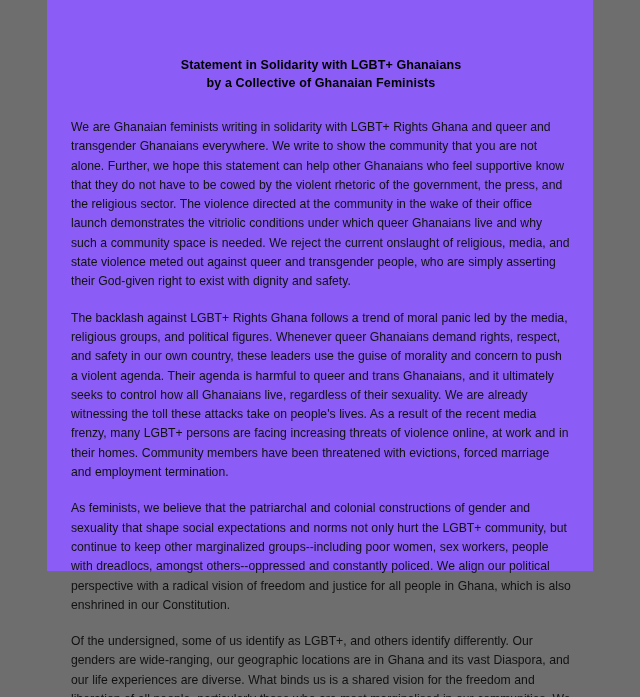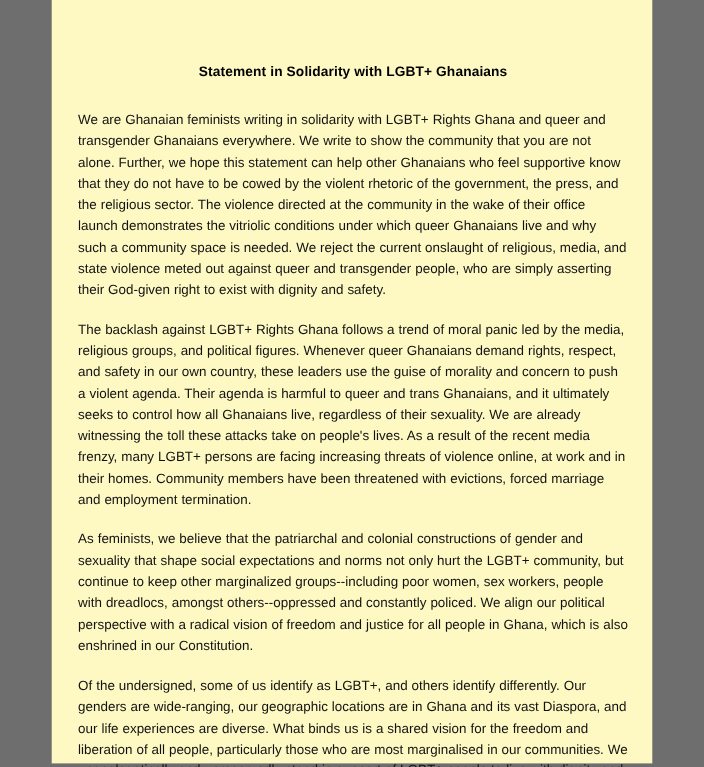--- a/index.html
+++ b/index.html
@@ -11,22 +11,22 @@
     height: 697px;
     background: #6e6e6e;
     font-family: "Liberation Sans", sans-serif;
     overflow: hidden;
   }
   #page {
     position: absolute;
     left: 47px;
     top: 0;
     width: 546px;
-    height: 694px;
-    background: #fef9c3;
+    height: 571px;
+    background: #8b5cf6;
     box-sizing: border-box;
     padding: 0;
   }
   .doc-inner {
     padding: 56px 22px 0 24px;
   }
   .title-block {
     text-align: center;
     margin: 0 0 26px 0;
   }
@@ -61,20 +61,21 @@
 <body>
 
 <div class="left-gutter"></div>
 <div class="right-gutter"></div>
 
 <div id="page">
   <div class="doc-inner">
 
     <div class="title-block">
       <div class="title-line">Statement in Solidarity with LGBT+ Ghanaians</div>
+      <div class="title-line">by a Collective of Ghanaian Feminists</div>
     </div>
 
     <p class="para">We are Ghanaian feminists writing in solidarity with LGBT+ Rights Ghana and queer and transgender Ghanaians everywhere. We write to show the community that you are not alone. Further, we hope this statement can help other Ghanaians who feel supportive know that they do not have to be cowed by the violent rhetoric of the government, the press, and the religious sector. The violence directed at the community in the wake of their office launch demonstrates the vitriolic conditions under which queer Ghanaians live and why such a community space is needed. We reject the current onslaught of religious, media, and state violence meted out against queer and transgender people, who are simply asserting their God-given right to exist with dignity and safety.</p>
     <p class="para">The backlash against LGBT+ Rights Ghana follows a trend of moral panic led by the media, religious groups, and political figures. Whenever queer Ghanaians demand rights, respect, and safety in our own country, these leaders use the guise of morality and concern to push a violent agenda. Their agenda is harmful to queer and trans Ghanaians, and it ultimately seeks to control how all Ghanaians live, regardless of their sexuality. We are already witnessing the toll these attacks take on people's lives. As a result of the recent media frenzy, many LGBT+ persons are facing increasing threats of violence online, at work and in their homes. Community members have been threatened with evictions, forced marriage and employment termination.</p>
     <p class="para">As feminists, we believe that the patriarchal and colonial constructions of gender and sexuality that shape social expectations and norms not only hurt the LGBT+ community, but continue to keep other marginalized groups--including poor women, sex workers, people with dreadlocs, amongst others--oppressed and constantly policed. We align our political perspective with a radical vision of freedom and justice for all people in Ghana, which is also enshrined in our Constitution.</p>
     <p class="para">Of the undersigned, some of us identify as LGBT+, and others identify differently. Our genders are wide-ranging, our geographic locations are in Ghana and its vast Diaspora, and our life experiences are diverse. What binds us is a shared vision for the freedom and liberation of all people, particularly those who are most marginalised in our communities. We unapologetically and unreservedly stand in support of LGBT+ people to live with dignity and under safe conditions in Ghana. And we call on allies to do the work of speaking up for queer and trans people as they are subjected to violence by the state, religious institutions and the public.</p>
 
   </div>
 </div>
 

